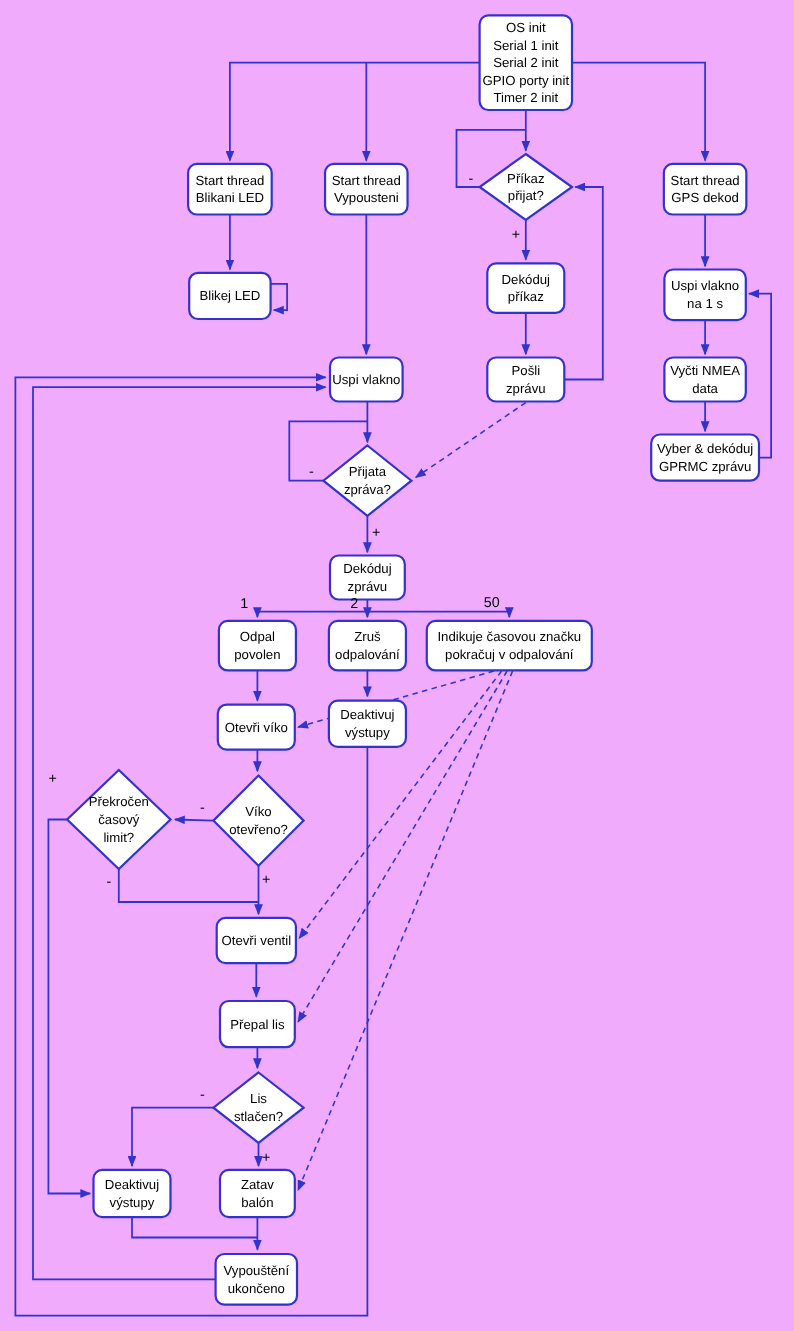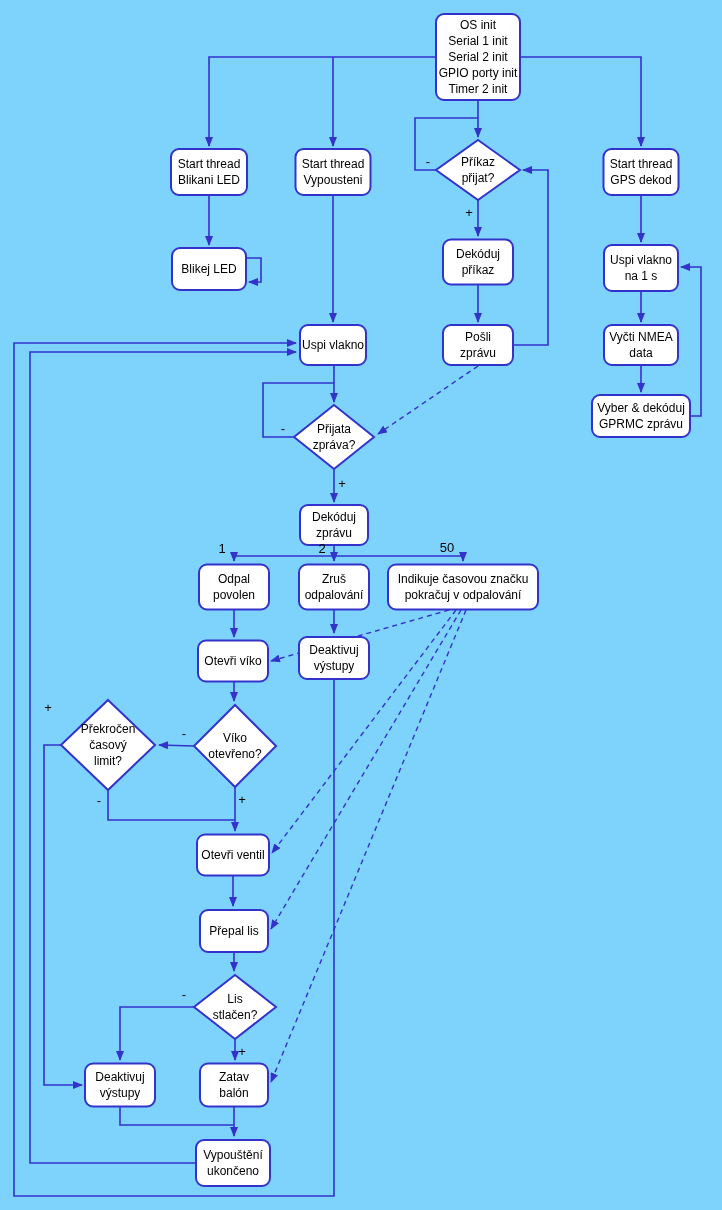--- a/index.html
+++ b/index.html
@@ -1,17 +1,17 @@
 <!DOCTYPE html>
 <html style="--stroke: #3333cc; --text: #000000; --node-fill: #ffffff;"><head>
 <meta charset="utf-8">
 <style>
   :root { --stroke:#3333cc; --text:#000000; --node-fill:#ffffff; }
   html,body{margin:0;padding:0;background:#ffffff;}
-  .page{width:722px;height:1210px;position:relative;background:#7dd3fc;overflow:hidden;}
+  .page{width:722px;height:1210px;position:relative;background:#f0abfc;overflow:hidden;}
   svg{display:block;}
   .edge{fill:none;stroke:var(--stroke);stroke-width:1.6;}
   .edge.dashed{stroke-dasharray:5 4;stroke-width:1.4;}
   .node-shape{fill:var(--node-fill);stroke:var(--stroke);stroke-width:2;}
   .node-text{font:12px "Liberation Sans", sans-serif;fill:var(--text);text-anchor:middle;}
   .edge-label{font:13px "Liberation Sans", sans-serif;fill:var(--text);text-anchor:middle;}
   .arrowhead{fill:var(--stroke);}
 </style>
 </head>
 <body>

